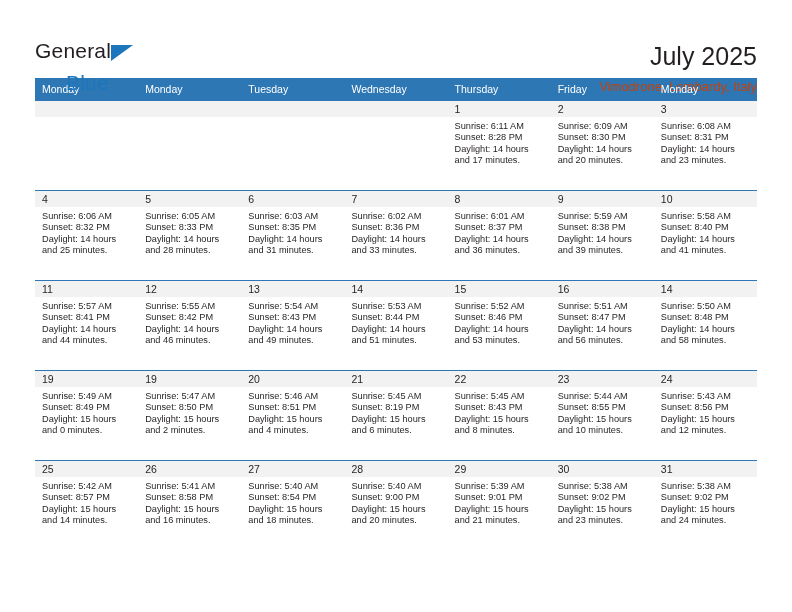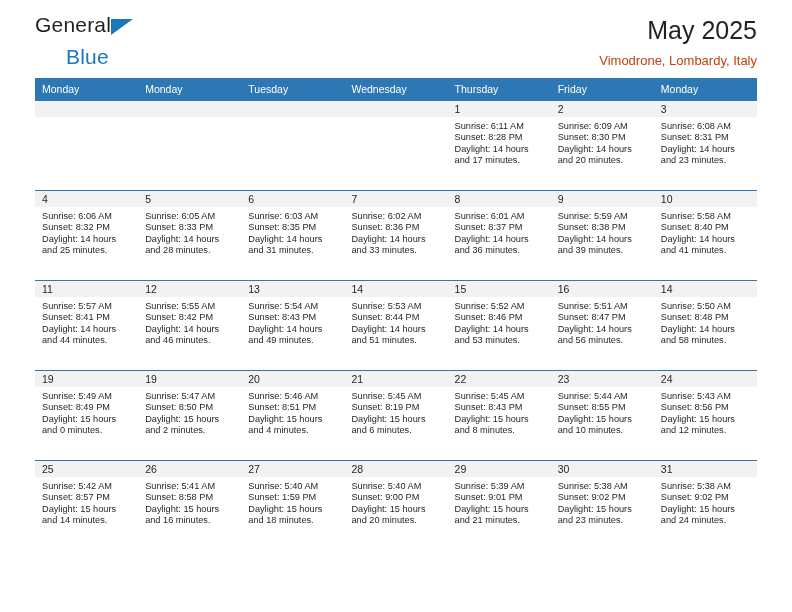--- a/index.html
+++ b/index.html
@@ -22,21 +22,21 @@
     height: 612px;
     box-sizing: border-box;
     padding: 0 35px;
   }
 
   
   .masthead {
     display: flex;
     align-items: flex-start;
     justify-content: space-between;
-    padding-top: 14px;
+    padding-top: 40px;
     height: 66px;
     box-sizing: border-box;
   }
   .brand {
     position: relative;
     width: 115px;
     height: 48px;
     line-height: 1;
   }
   .brand-general {
@@ -143,21 +143,21 @@
 
   <div class="masthead">
 
     <div class="brand">
       <span class="brand-general">General</span>
       <span class="brand-triangle"></span>
       <span class="brand-blue">Blue</span>
     </div>
 
     <div class="title-block">
-      <h1 class="cal-title">May 2025</h1>
+      <h1 class="cal-title">July 2025</h1>
       <p class="cal-subtitle">Vimodrone, Lombardy, Italy</p>
     </div>
 
   </div>
 
   <table class="calendar">
     <colgroup>
       <col>
         <col>
         <col>
@@ -491,21 +491,21 @@
                 <div>Daylight: 15 hours</div>
                 <div>and 16 minutes.</div>
               </div>
             </div>
           </td>
           <td>
             <div class="cell">
               <div class="daynum-band">27</div>
               <div class="details">
                 <div>Sunrise: 5:40 AM</div>
-                <div>Sunset: 1:59 PM</div>
+                <div>Sunset: 8:54 PM</div>
                 <div>Daylight: 15 hours</div>
                 <div>and 18 minutes.</div>
               </div>
             </div>
           </td>
           <td>
             <div class="cell">
               <div class="daynum-band">28</div>
               <div class="details">
                 <div>Sunrise: 5:40 AM</div>

